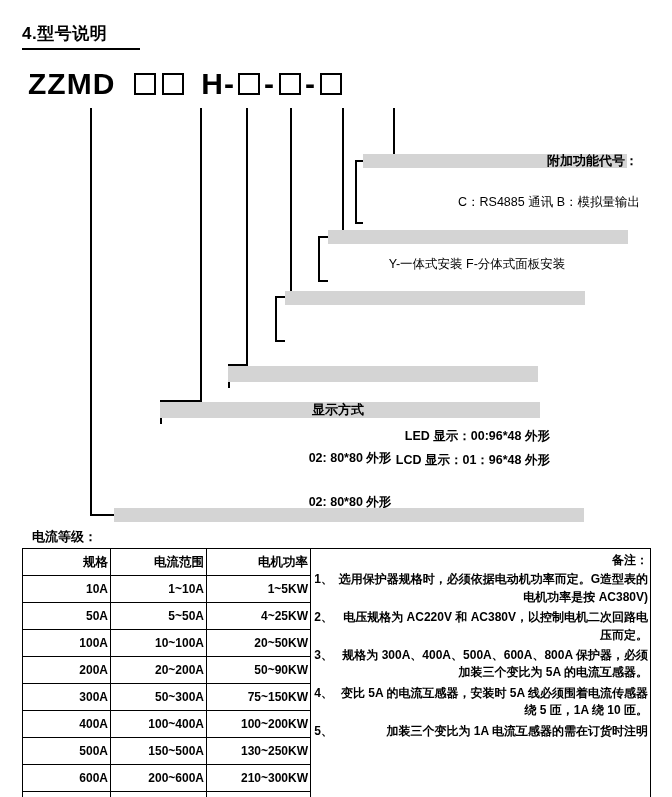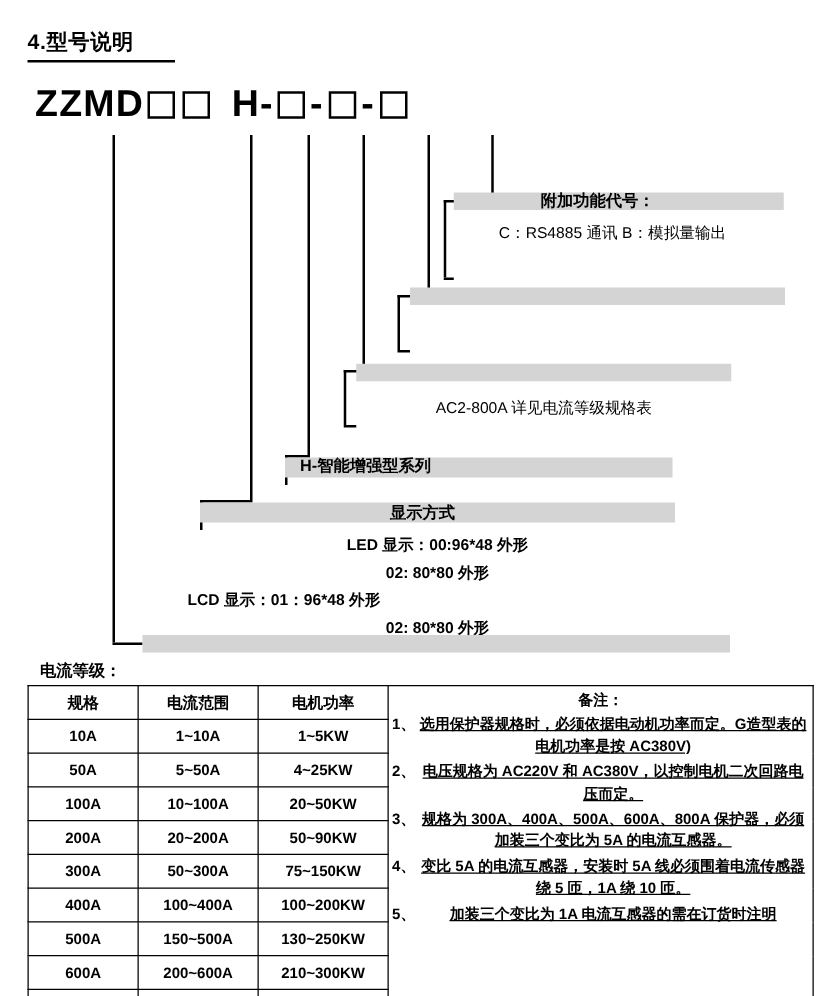--- a/index.html
+++ b/index.html
@@ -44,21 +44,21 @@
     left: 28px;
     top: 62px;
     width: 420px;
     height: 44px;
     display: flex;
     align-items: center;
     font-size: 30px;
     font-weight: bold;
     letter-spacing: 1px;
   }
-  .model-zzmd { }
+  .model-zzmd { margin-right: 16px; }
   .box {
     display: inline-block;
     width: 22px;
     height: 22px;
     border: 2px solid #000;
     box-sizing: border-box;
     margin: 0 3px;
     vertical-align: middle;
   }
   .model-h { margin-left: 14px; }
@@ -112,21 +112,21 @@
     width: 628px;
   }
   table.spec {
     border-collapse: collapse;
     table-layout: fixed;
     width: 628px;
     font-size: 12px;
   }
   table.spec td, table.spec th {
     border: 1px solid #000;
-    text-align: center;
+    text-align: right;
     padding: 3px 2px;
     font-weight: bold;
     height: 20px;
   }
   table.spec th { font-weight: bold; font-size: 12.5px; }
   td.remark-cell {
     text-align: left;
     vertical-align: top;
     font-weight: normal;
     padding: 4px 6px 4px 6px;
@@ -139,21 +139,21 @@
     margin-bottom: 2px;
   }
   .remark-item {
     display: flex;
     margin-bottom: 3px;
   }
   .remark-num {
     width: 20px;
     flex: 0 0 20px;
   }
-  .remark-txt { flex: 1 1 auto; text-decoration: underline; }
+  .remark-txt { flex: 1 1 auto; }
 </style>
 </head>
 <body>
 
 <div class="page">
 
   <div class="sec-title">4.型号说明</div>
   <div class="sec-rule"></div>
 
   <div class="model-row">
@@ -188,36 +188,35 @@
   <div class="vline" style="left:228px; top:364px; height:24px;"></div>
 
   <div class="vline" style="left:200px; top:108px; height:292px;"></div>
   <div class="hline" style="left:160px; top:400px; width:42px;"></div>
   <div class="vline" style="left:160px; top:400px; height:24px;"></div>
 
   <div class="vline" style="left:90px; top:108px; height:406px;"></div>
   <div class="hline" style="left:90px; top:514px; width:24px;"></div>
 
   <div class="band" style="left:363px; top:154px; width:264px; height:14px;"></div>
-  <div class="band-text" style="left:346px; top:152px; width:264px;">附加功能代号：</div>
-  <div class="note-line" style="left:340px; top:178px; width:300px; text-align:center;">C：RS4885 通讯   B：模拟量输出</div>
+  <div class="band-text" style="left:374px; top:152px; width:264px;text-align:right;">附加功能代号：</div>
+  <div class="note-line" style="left:340px; top:194px; width:300px; text-align:right;">C：RS4885 通讯   B：模拟量输出</div>
 
   <div class="band" style="left:328px; top:230px; width:300px; height:14px;"></div>
+  <div class="note-line" style="left:312px; top:256px; width:330px; text-align:center;">Y-一体式安装      F-分体式面板安装</div>
 
   <div class="band" style="left:285px; top:291px; width:300px; height:14px;"></div>
-  <div class="note-line" style="left:275px; top:318px; width:320px; text-align:center;">AC2-800A 详见电流等级规格表</div>
 
   <div class="band" style="left:228px; top:366px; width:310px; height:16px;"></div>
-  <div class="band-text" style="left:240px; top:364px; width:300px; text-align:left;">H-智能增强型系列</div>
 
   <div class="band" style="left:160px; top:402px; width:380px; height:16px;"></div>
   <div class="band-text" style="left:148px; top:401px; width:380px;">显示方式</div>
-  <div class="note-line bold" style="left:150px; top:428px; width:400px; text-align:center;">LED 显示：00:96*48 外形</div>
+  <div class="note-line bold" style="left:150px; top:428px; width:400px; text-align:right;">LED 显示：00:96*48 外形</div>
   <div class="note-line bold" style="left:150px; top:450px; width:400px; text-align:center;">02: 80*80 外形</div>
-  <div class="note-line bold" style="left:150px; top:472px; width:400px; text-align:left;">LCD 显示：01：96*48 外形</div>
+  <div class="note-line bold" style="left:150px; top:452px; width:400px; text-align:right;">LCD 显示：01：96*48 外形</div>
   <div class="note-line bold" style="left:150px; top:494px; width:400px; text-align:center;">02: 80*80 外形</div>
 
   <div class="band" style="left:114px; top:508px; width:470px; height:14px;"></div>
 
   <div class="grade-label">电流等级：</div>
 
   <div class="tbl-wrap">
     <table class="spec">
       <colgroup>
         <col style="width:88px">

